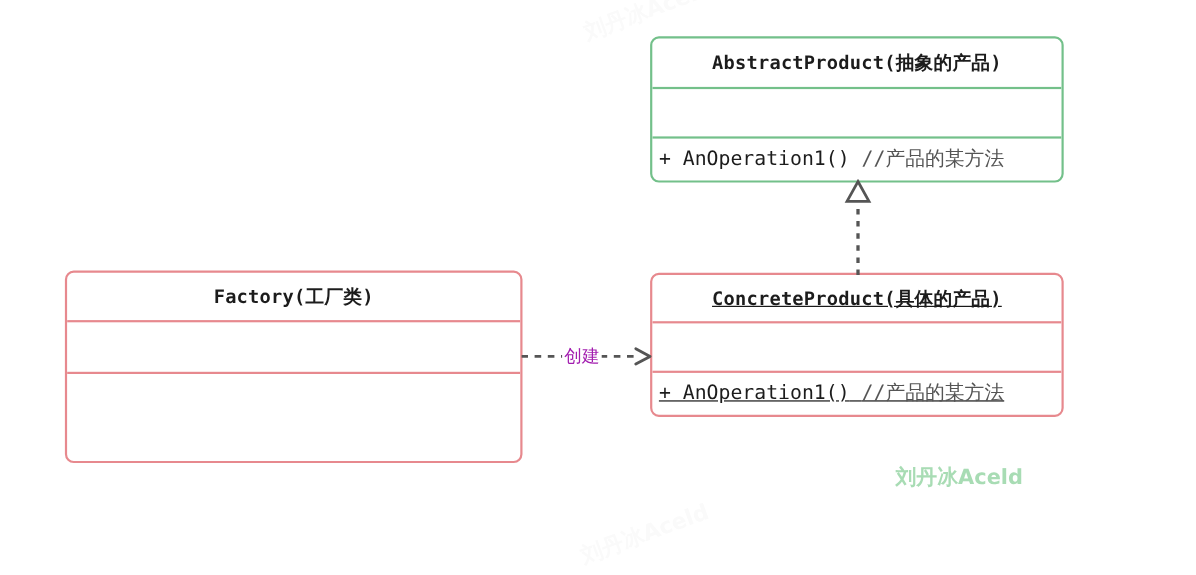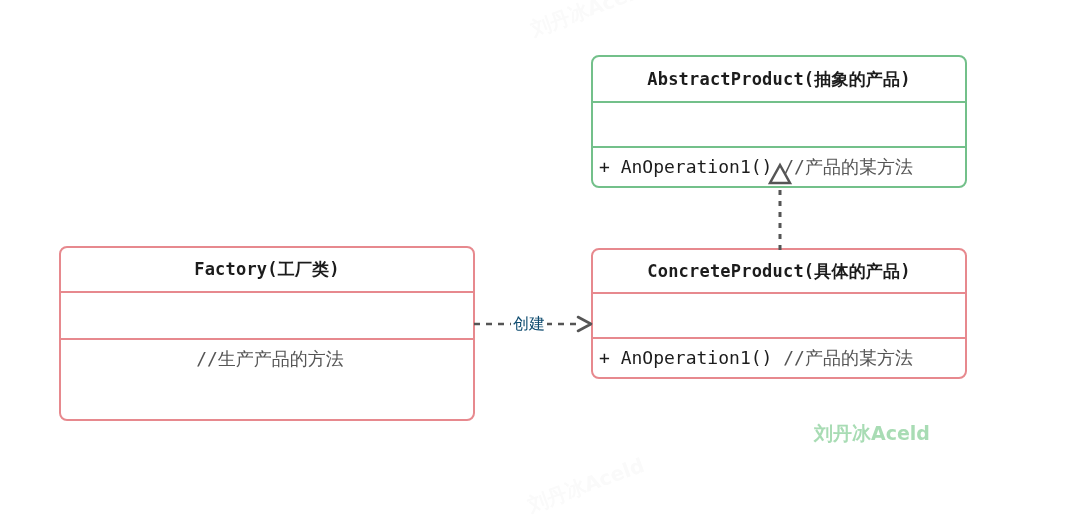--- a/index.html
+++ b/index.html
@@ -62,21 +62,21 @@
   }
   .method-line .sig    { color: #1c1c1c; }
   .method-line .note   { color: #555555; }
 
   
   .conn { position: absolute; }
 
   .create-label {
     position: absolute;
     font-size: 16px;
-    color: #0c4a6e;
+    color: #a21caf;
     background: #ffffff;
     padding: 0 2px;
     white-space: nowrap;
     font-family: "DejaVu Sans", "Liberation Sans", sans-serif;
   }
 
   
   .watermark-main {
     position: absolute;
     font-family: "DejaVu Sans", "Liberation Sans", sans-serif;
@@ -97,42 +97,39 @@
   }
 </style>
 </head>
 <body>
 
 <div id="canvas">
 
   <div class="watermark-faint" style="left:528px; top:-4px;">刘丹冰Aceld</div>
   <div class="watermark-faint" style="left:525px; top:472px;">刘丹冰Aceld</div>
 
-  <div class="uml-box green" style="left:591px; top:33px; width:376px; height:133px;margin-top:22px;">
+  <div class="uml-box green" style="left:591px; top:33px; width:376px; height:133px;">
     <div class="uml-title" style="height:46px;">AbstractProduct(抽象的产品)</div>
     <div class="uml-attrs" style="height:45px;"></div>
     <div class="uml-methods" style="height:38px;">
       <div class="method-line">
         <span class="sig">+ AnOperation1()</span>
         <span class="note">//产品的某方法</span>
       </div>
     </div>
   </div>
 
   <div class="uml-box pink" style="left:59px; top:246px; width:416px; height:175px;text-align:center;">
     <div class="uml-title" style="height:45px;">Factory(工厂类)</div>
     <div class="uml-attrs" style="height:47px;"></div>
     <div class="uml-methods" style="height:66px;">
-      <div class="method-line">
-        <span class="note">//生产产品的方法</span>
-      </div>
     </div>
   </div>
 
-  <div class="uml-box pink" style="left:591px; top:248px; width:376px; height:131px;">
+  <div class="uml-box pink" style="left:591px; top:248px; width:376px; height:131px;text-decoration:underline;">
     <div class="uml-title" style="height:44px;">ConcreteProduct(具体的产品)</div>
     <div class="uml-attrs" style="height:45px;"></div>
     <div class="uml-methods" style="height:38px;">
       <div class="method-line">
         <span class="sig">+ AnOperation1()</span>
         <span class="note">//产品的某方法</span>
       </div>
     </div>
   </div>
 

